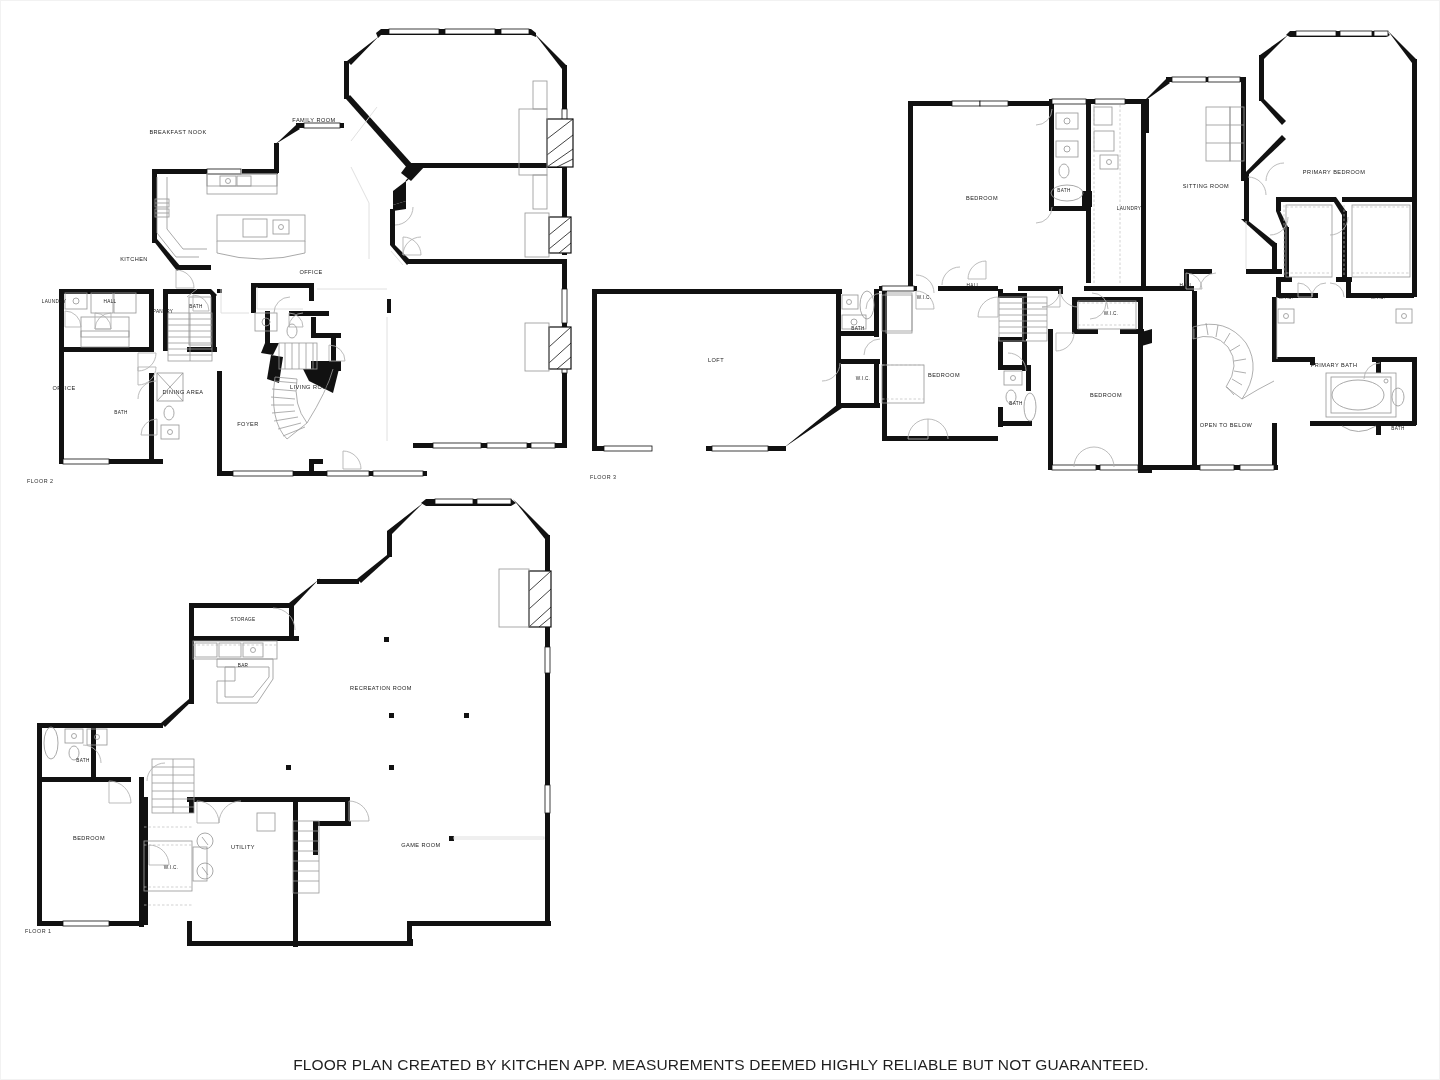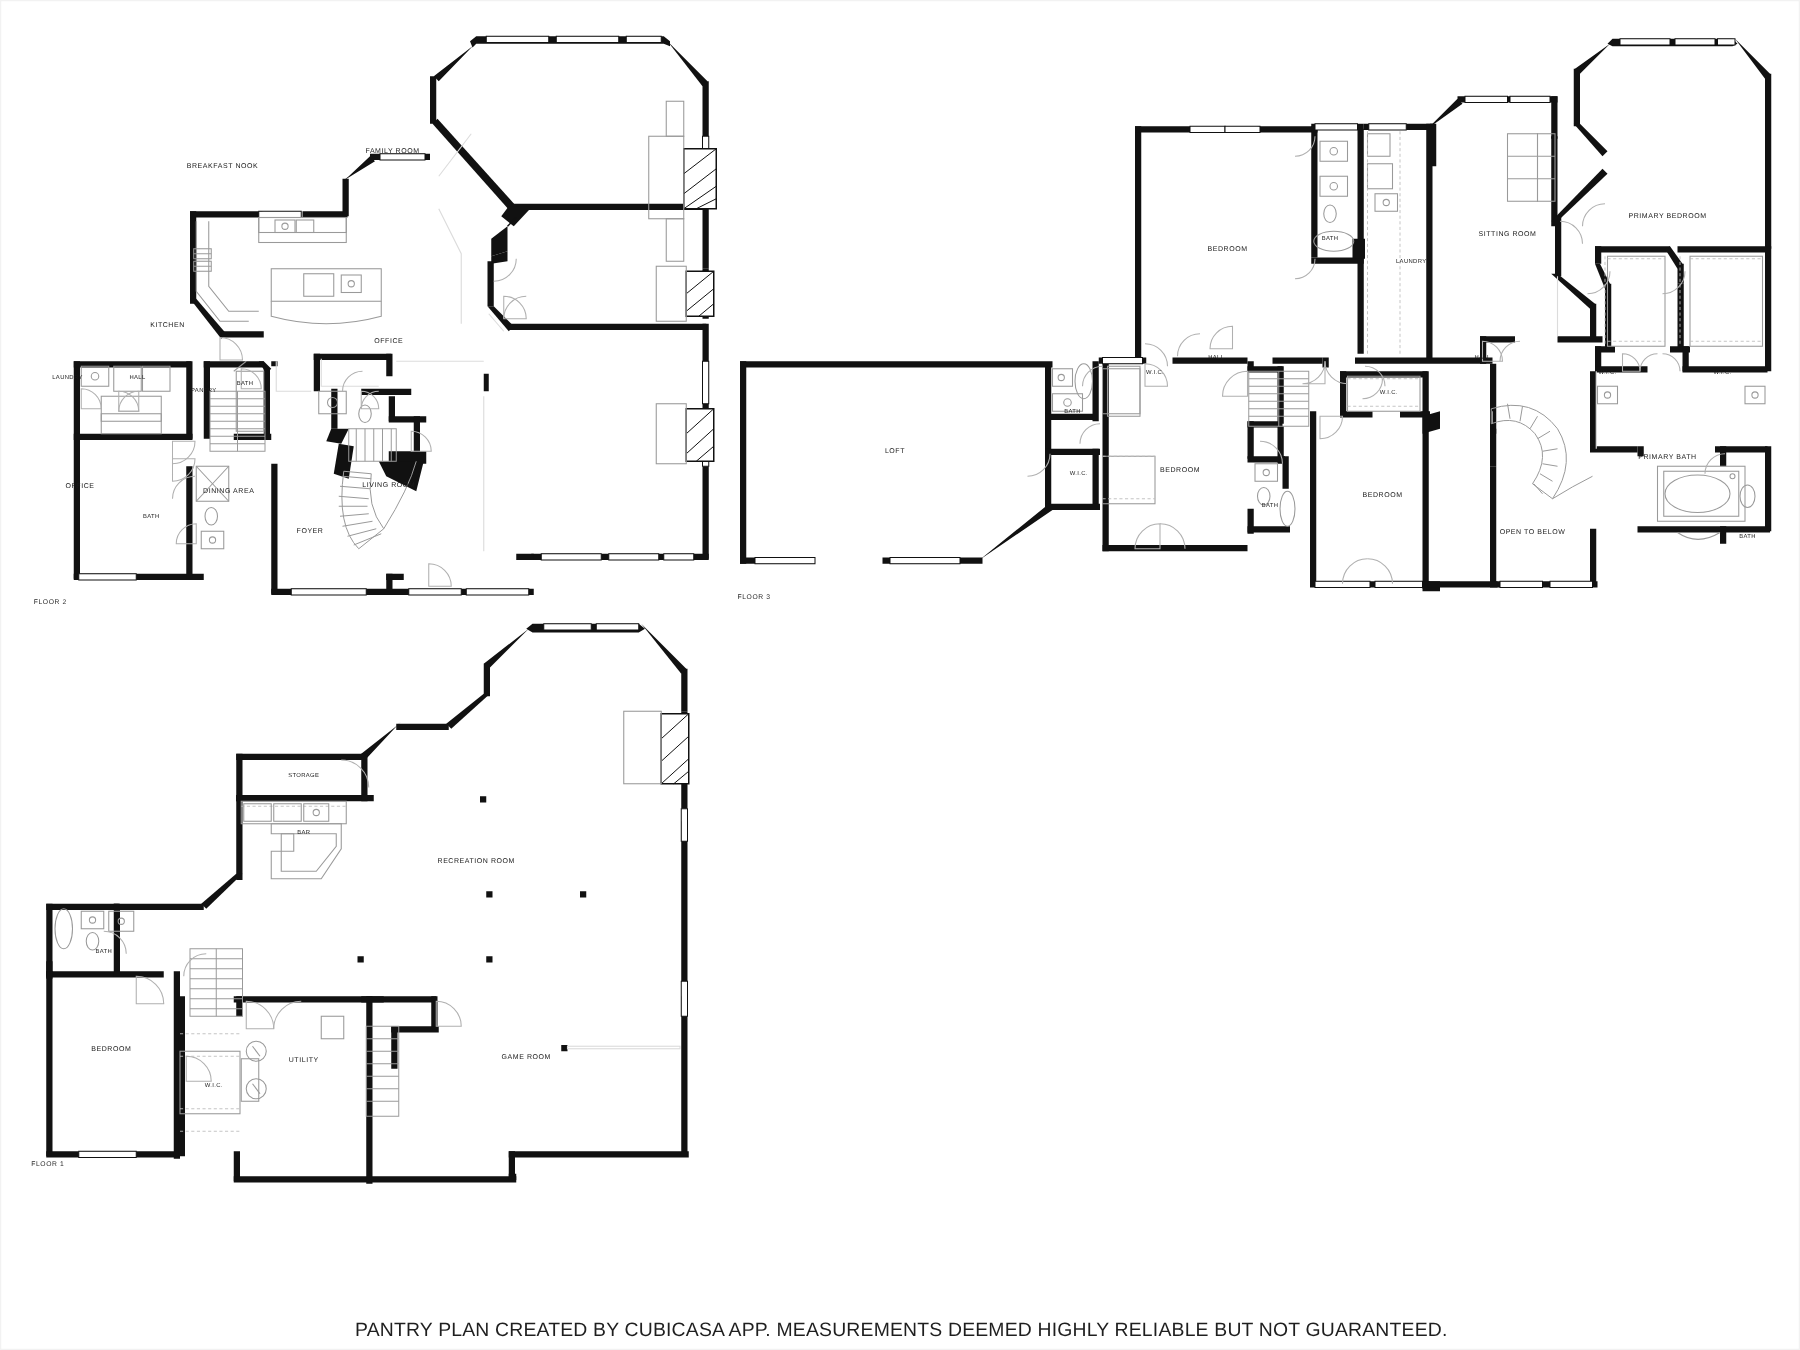--- a/index.html
+++ b/index.html
@@ -780,15 +780,15 @@
         <text class="room-label" x="68" y="358">BEDROOM</text>
         <text class="room-label sm" x="150" y="387">W.I.C.</text>
         <text class="room-label" x="222" y="367">UTILITY</text>
         <text class="room-label" x="400" y="365">GAME ROOM</text>
       </g>
 
       <text class="floor-label" x="4" y="452">FLOOR 1</text>
     </svg>
   </div>
 
-  <div id="footer-note">PANTRY PLAN CREATED BY CUBICASA APP. MEASUREMENTS DEEMED HIGHLY RELIABLE BUT NOT GUARANTEED.</div>
+  <div id="footer-note">FLOOR PLAN CREATED BY KITCHEN APP. MEASUREMENTS DEEMED HIGHLY RELIABLE BUT NOT GUARANTEED.</div>
 
 </div>
 
 </body></html>

